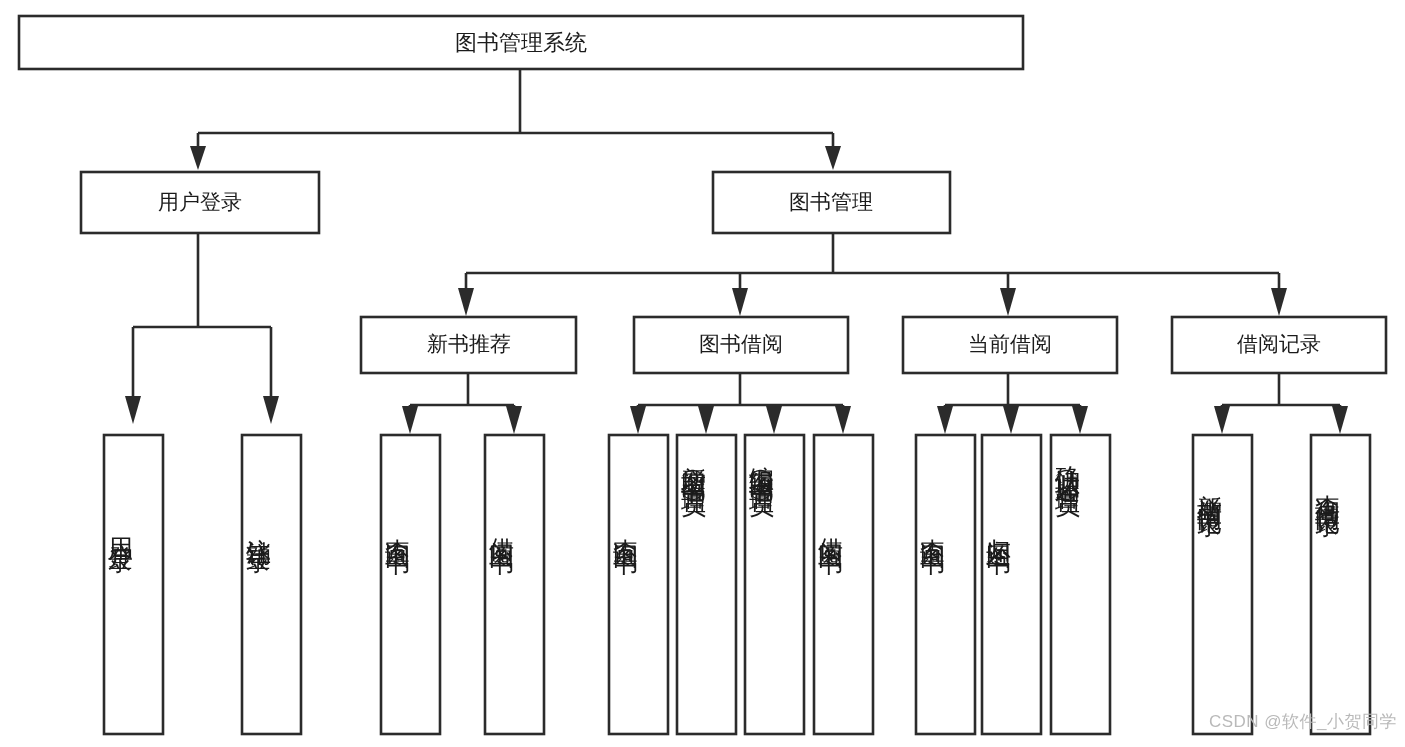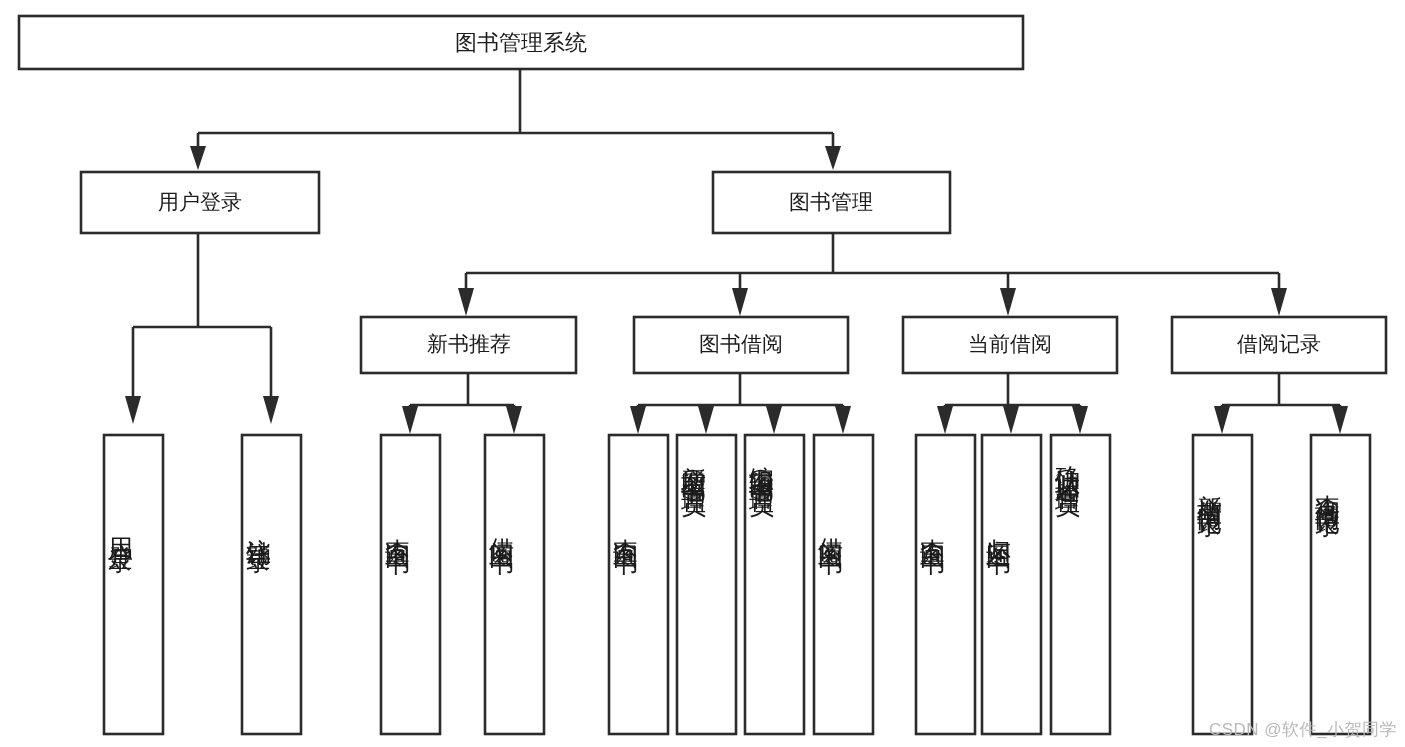--- a/index.html
+++ b/index.html
@@ -59,21 +59,21 @@
     font-size: 25px;
     line-height: 1.0;
     color: #1b1b1b;
     letter-spacing: 4px;
     white-space: nowrap;
     user-select: none;
   }
   .watermark {
     position: absolute;
     right: 8px;
-    bottom: 6px;
+    bottom: 14px;
     font-family: "Liberation Sans", "DejaVu Sans", sans-serif;
     font-size: 17px;
     color: #b9b9b9;
     letter-spacing: 0.5px;
     user-select: none;
   }
 </style>
 </head>
 <body>
 

